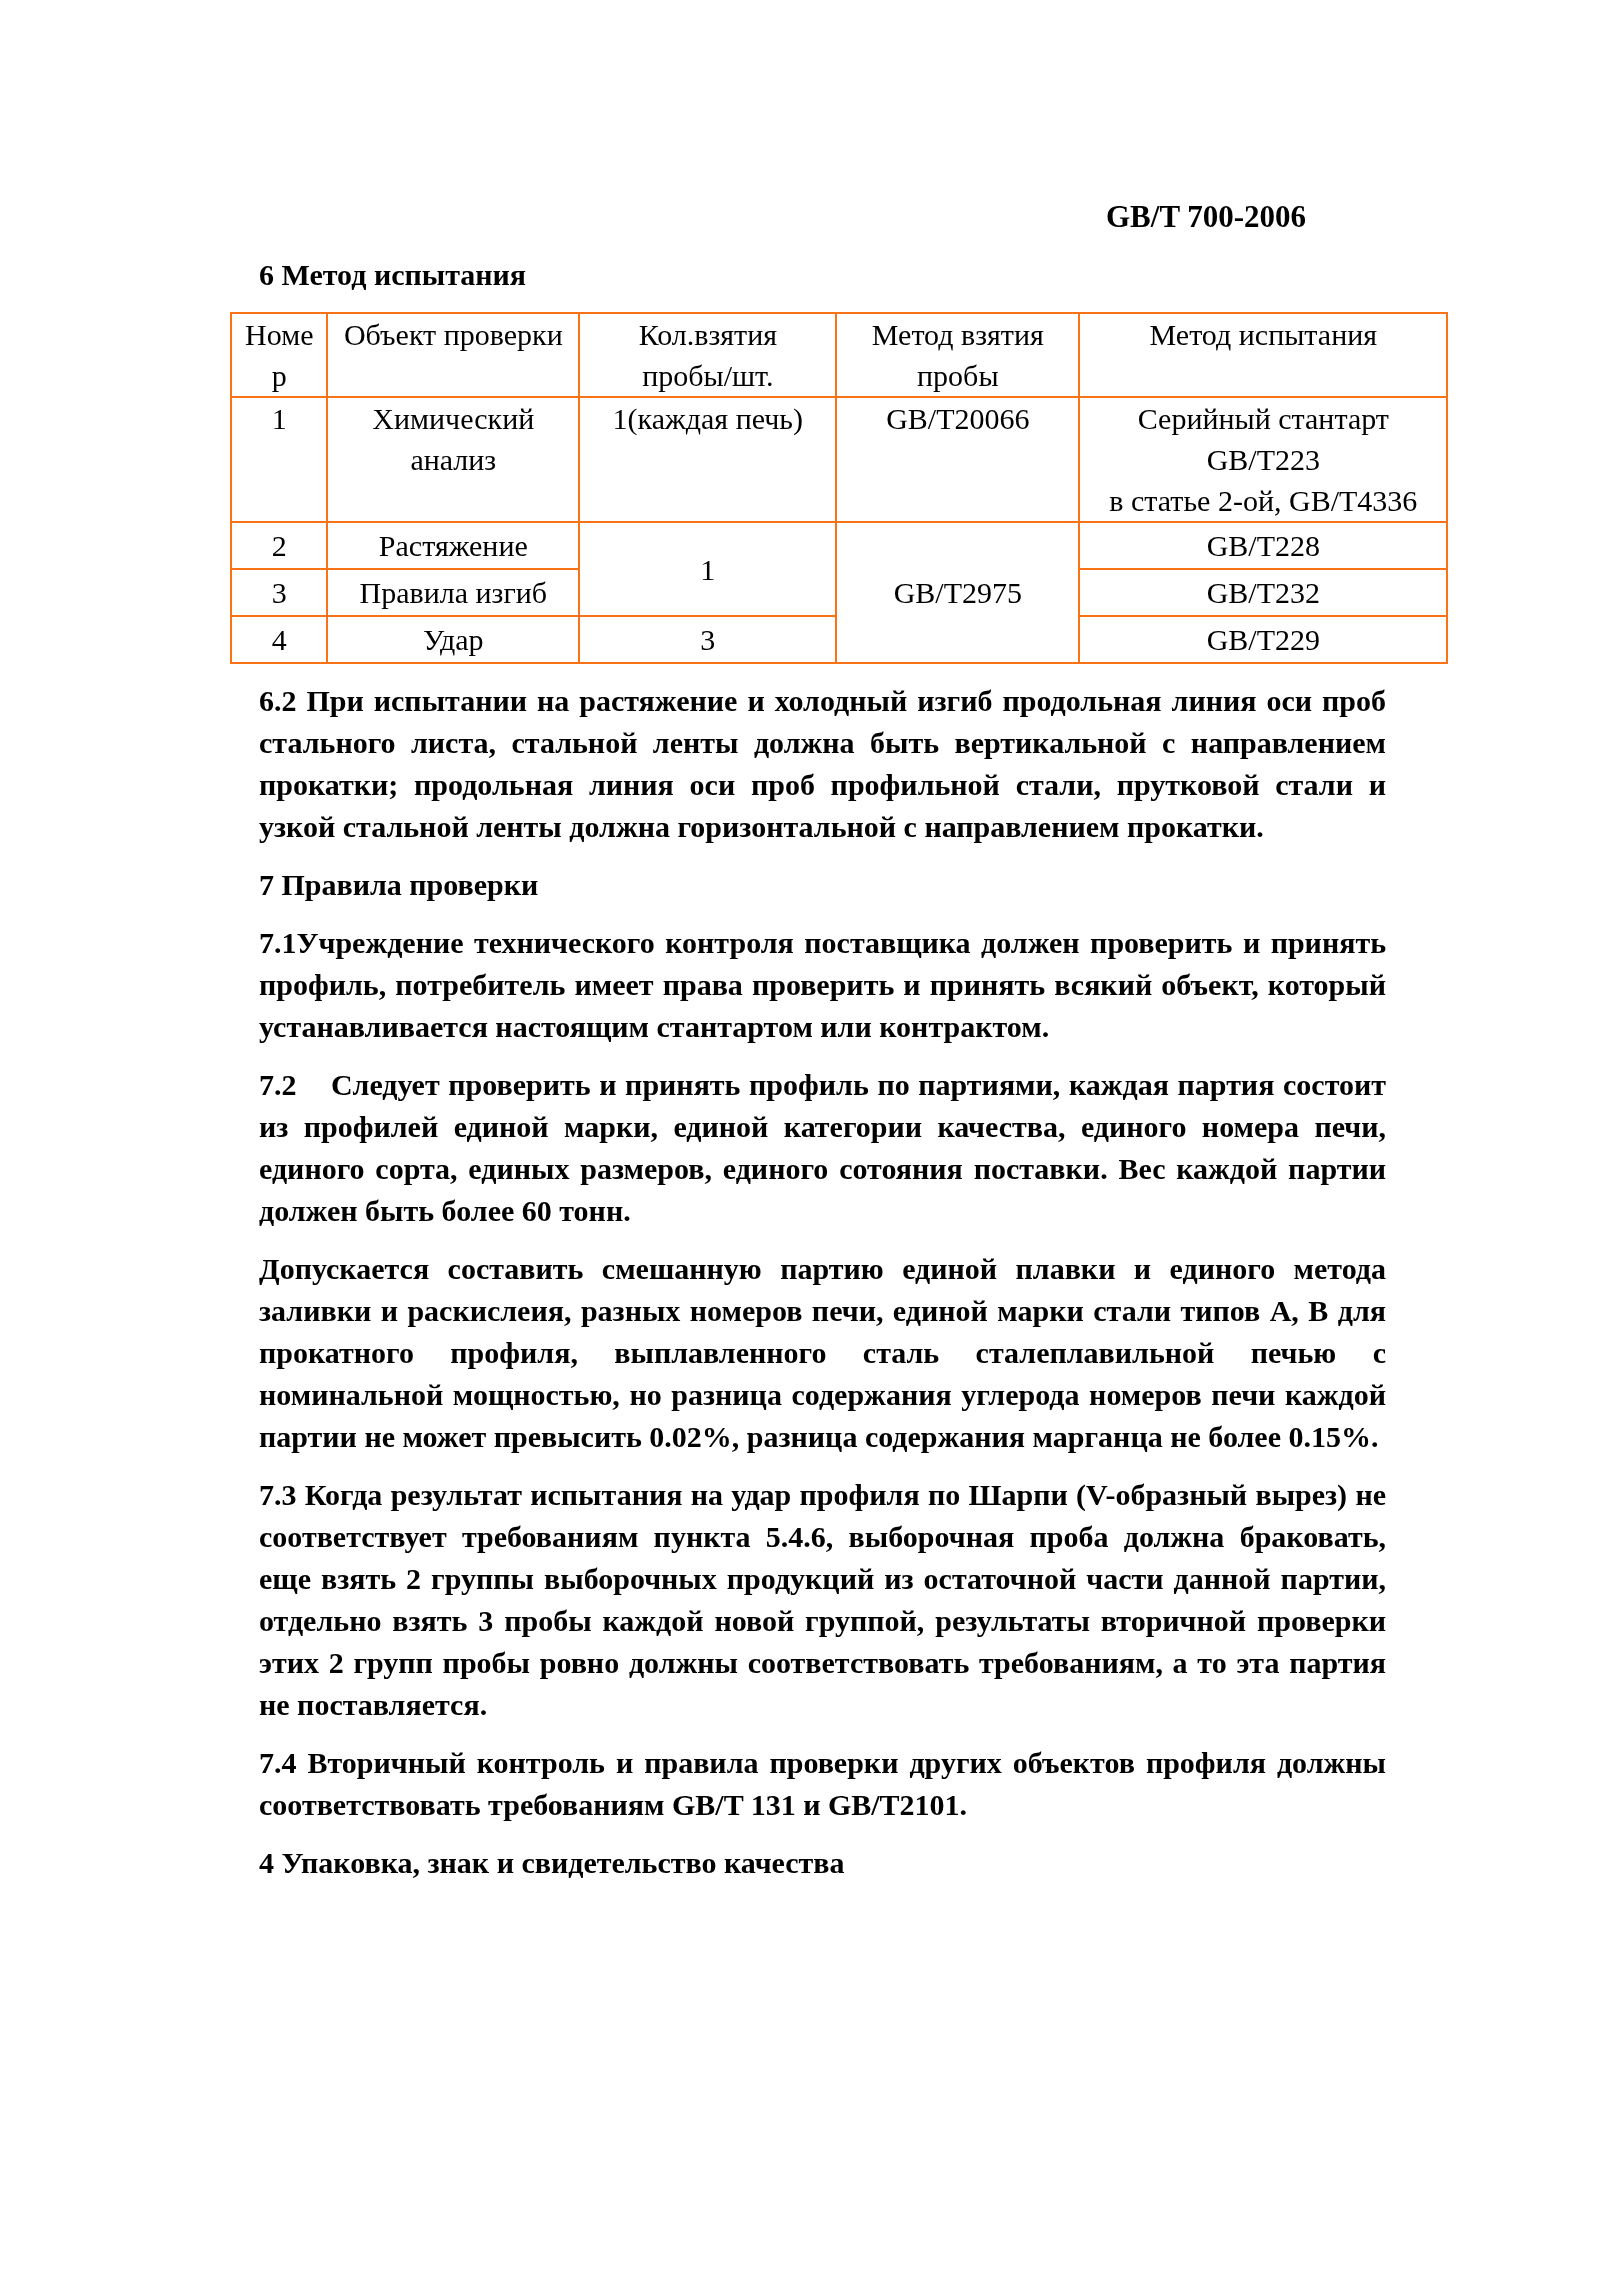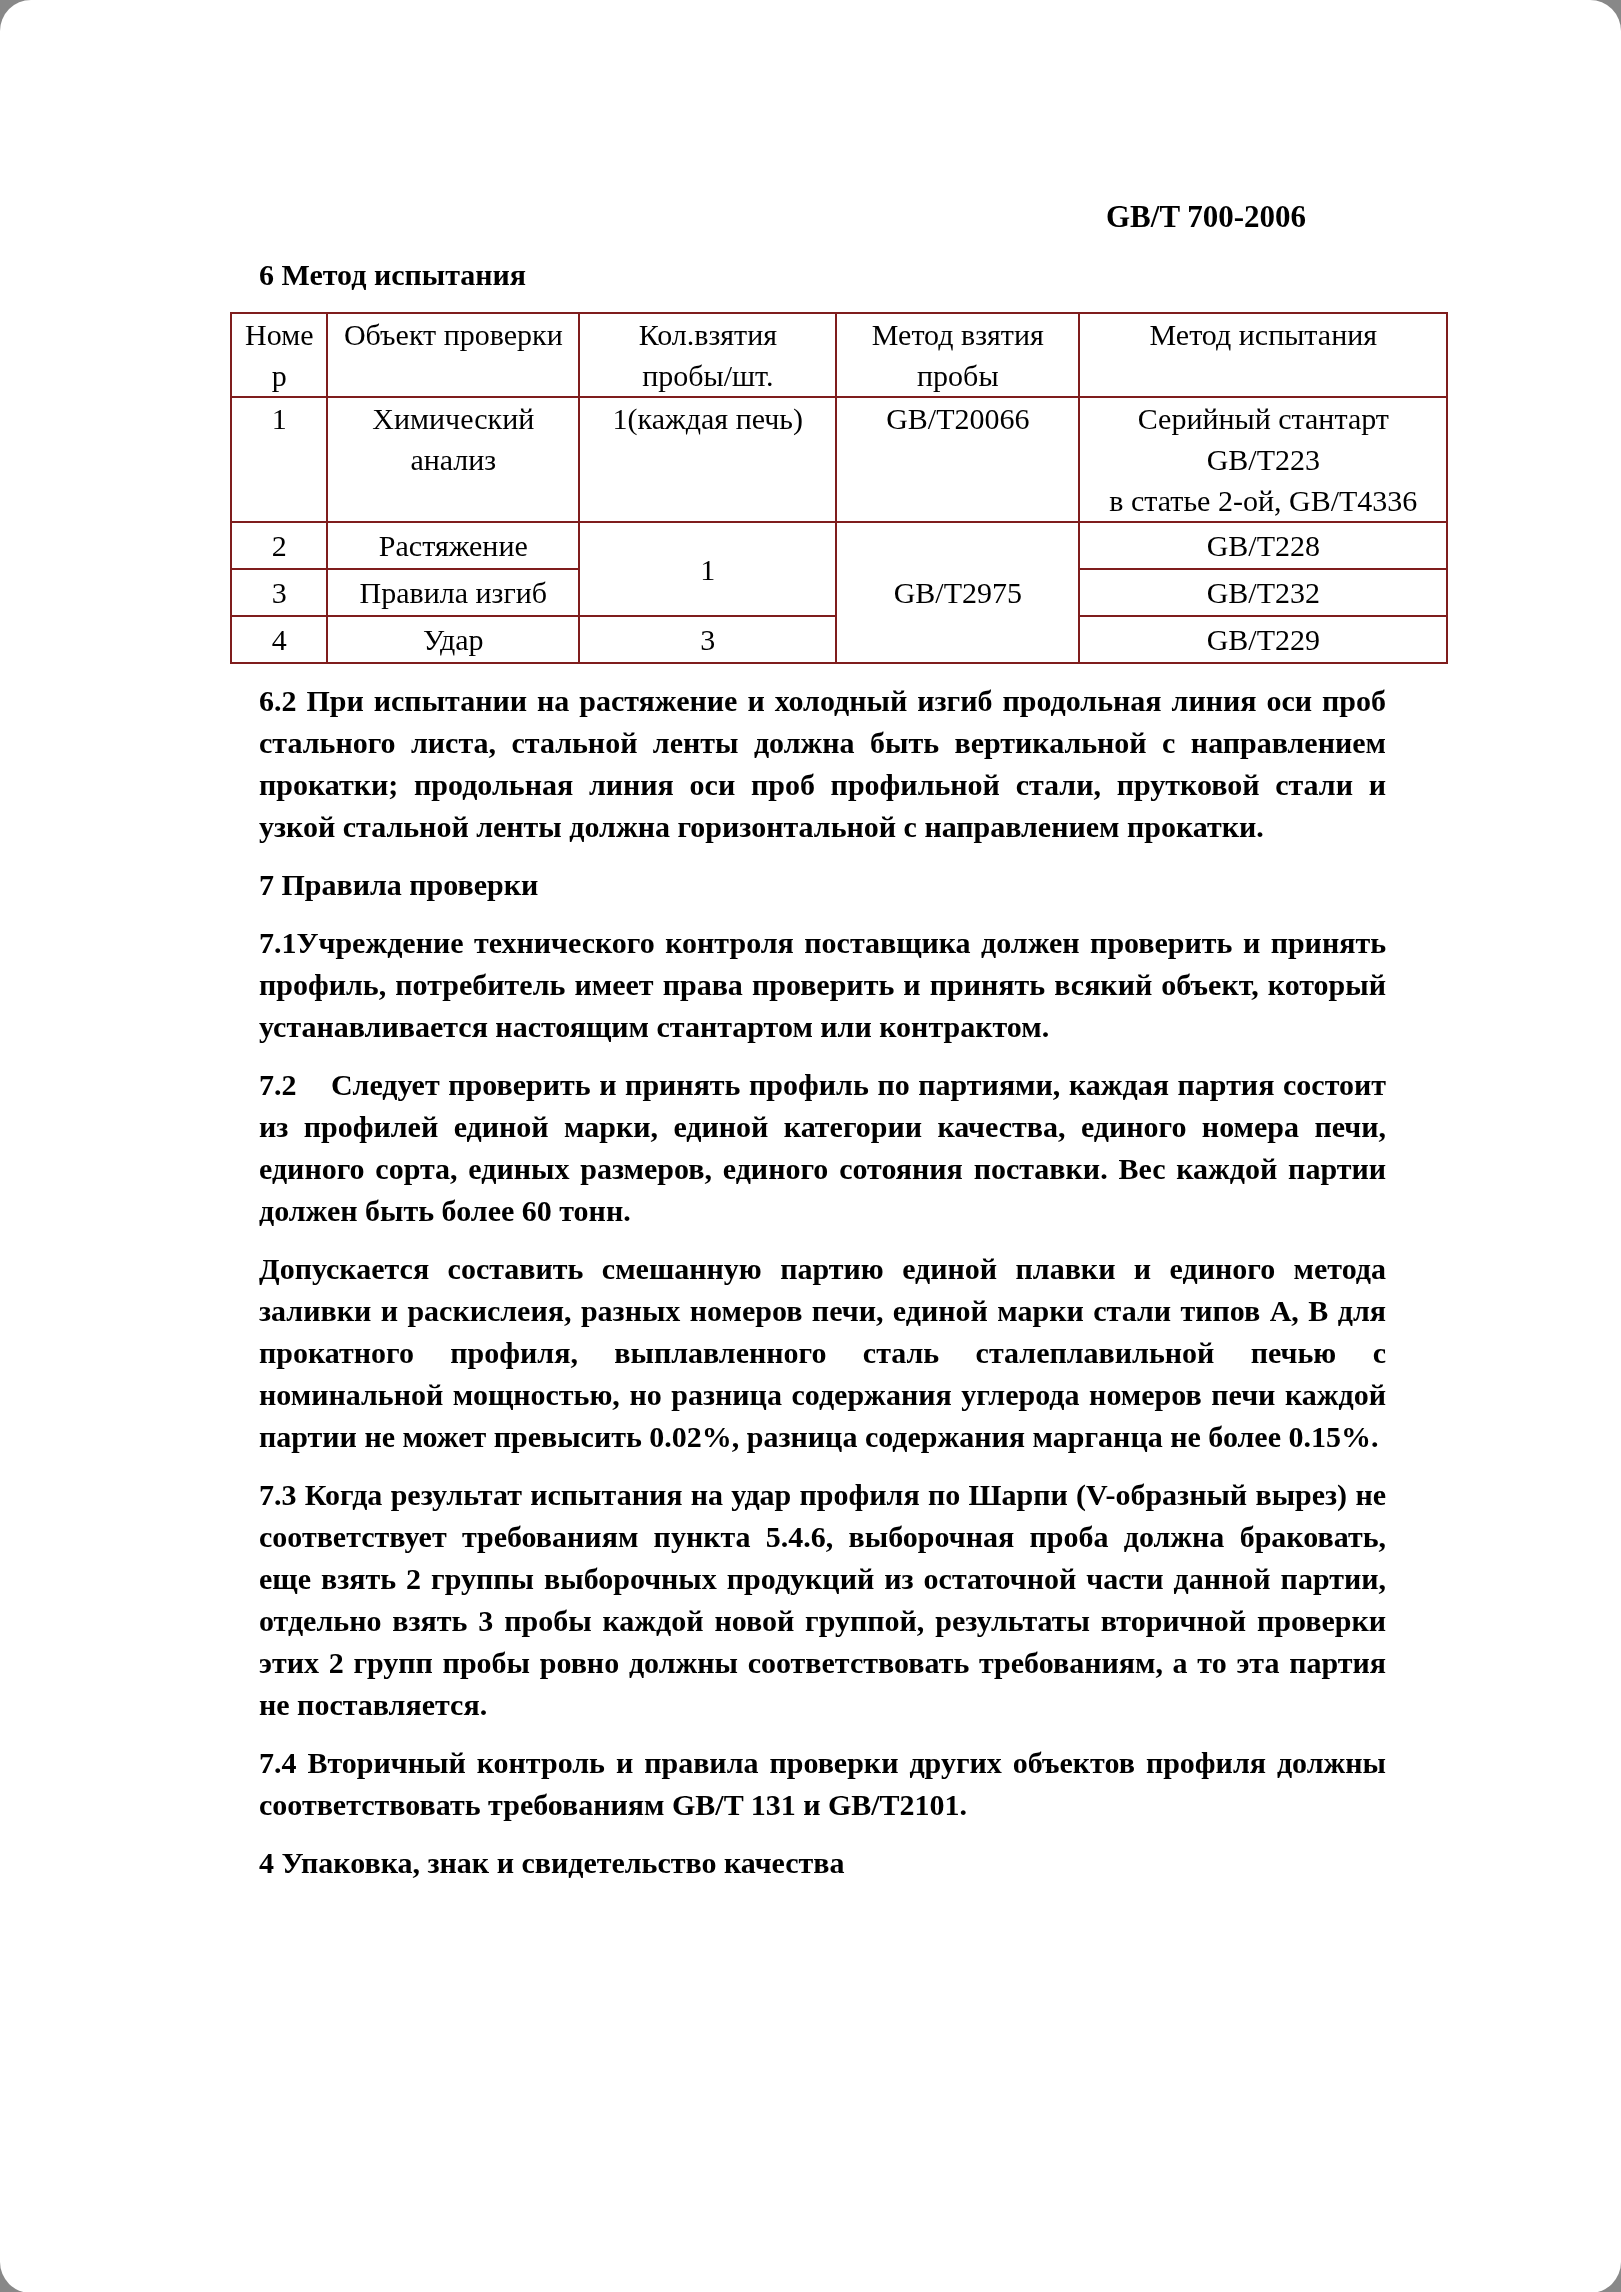--- a/index.html
+++ b/index.html
@@ -5,21 +5,20 @@
   html, body { margin: 0; padding: 0; background: #888; }
   .page {
     position: relative;
     width: 1621px;
     height: 2293px;
     background: #ffffff;
     color: #000000;
     font-family: "Liberation Serif", "DejaVu Serif", serif;
     overflow: hidden;
     margin: 0 auto;
-    border-radius: 31px;
   }
   .content {
     position: absolute;
     left: 243px;
     top: 196px;
     width: 1159px;
   }
   .doc-header {
     font-weight: bold;
     font-size: 31px;
@@ -34,21 +33,21 @@
     text-align: justify;
     font-weight: bold;
   }
   table.t4 {
     border-collapse: collapse;
     table-layout: fixed;
     width: 1215px;
     margin-left: -12.7px;
   }
   table.t4 td, table.t4 th {
-    border: 2px solid #7f1d1d;
+    border: 2px solid #f97316;
     font-weight: normal;
     font-size: 30px;
     line-height: 41px;
     text-align: center;
     padding: 0 3.9px;
     white-space: pre-line;
     overflow: hidden;
   }
   tr.hdr  { height: 82px; }
   tr.hdr th { vertical-align: top; }

